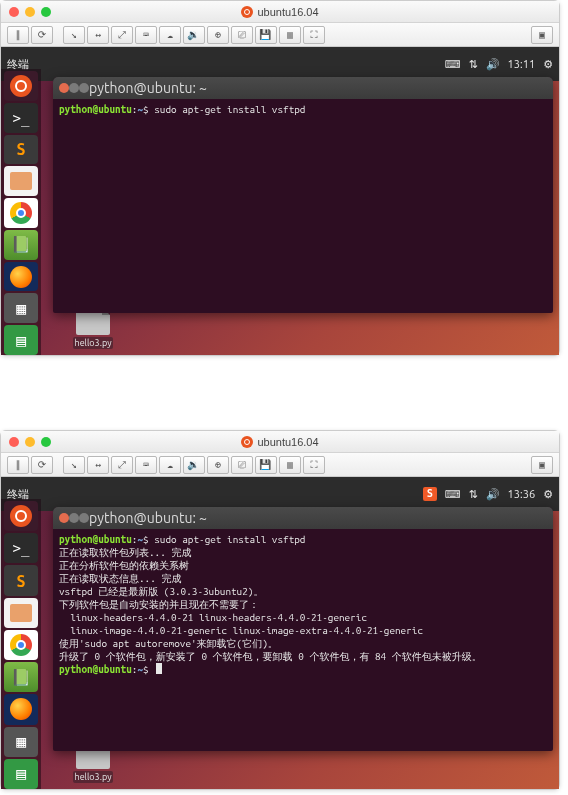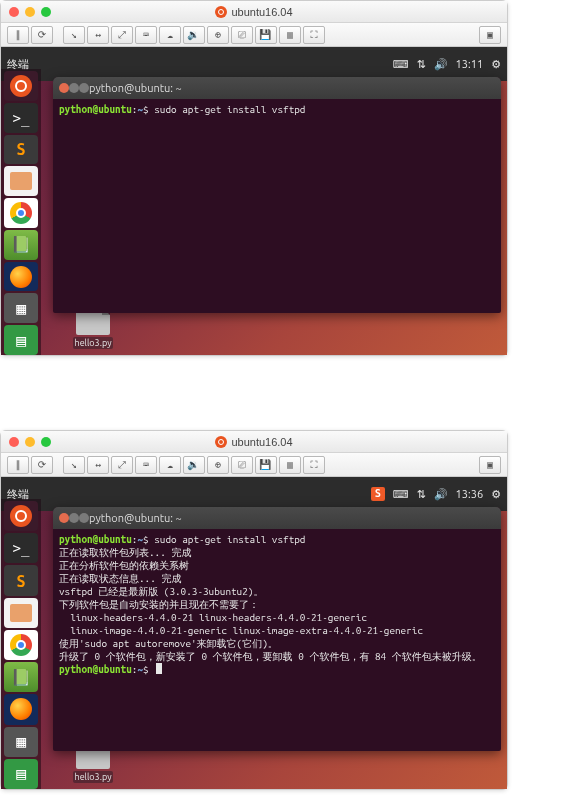--- a/index.html
+++ b/index.html
@@ -7,21 +7,21 @@
     width: 568px;
     height: 795px;
     background: #ffffff;
     font-family: "Ubuntu Mono", "DejaVu Sans Mono", monospace;
     font-size: 10px;
     overflow: hidden;
   }
   
   .vm-window {
     position: absolute;
-    width: 508px;
+    width: 560px;
     background: #fff;
     border: 1px solid #ccc;
     border-radius: 6px;
     box-shadow: 0 1px 4px rgba(0,0,0,0.15);
   }
   .vm-window.top { top: 0; height: 356px; }
   .vm-window.bottom { top: 430px; height: 360px; }
 
   .mac-titlebar {
     height: 22px;
@@ -127,21 +127,21 @@
     position:absolute; left:52px; right:6px; top:30px; bottom:42px;
     background:#2d0d22;
     border-radius:5px 5px 2px 2px;
     box-shadow:0 3px 12px rgba(0,0,0,0.5);
     display:flex; flex-direction:column;
     overflow:hidden;
   }
   .term-titlebar {
     height:22px; background:linear-gradient(#4a4a4a,#3b3b3b);
     display:flex; align-items:center; padding:0 6px; gap:0;
-    color:#ddd; font-family:"Ubuntu",sans-serif; font-size:11px;
+    color:#ddd; font-family:"Ubuntu",sans-serif; font-size:14px;
   }
   .term-titlebar .tcirc { width:10px;height:10px;border-radius:50%; }
   .term-titlebar .tc-close{ background:#e46c4e;}
   .term-titlebar .tc-min{ background:#7a7a7a;}
   .term-titlebar .tc-max{ background:#7a7a7a;}
   .term-body {
     flex:1; padding:4px 6px; overflow:hidden;
     font-family:"Ubuntu Mono","DejaVu Sans Mono",monospace;
     font-size:10px; line-height:13px; color:#e8e8e8;
     white-space: pre-wrap;

